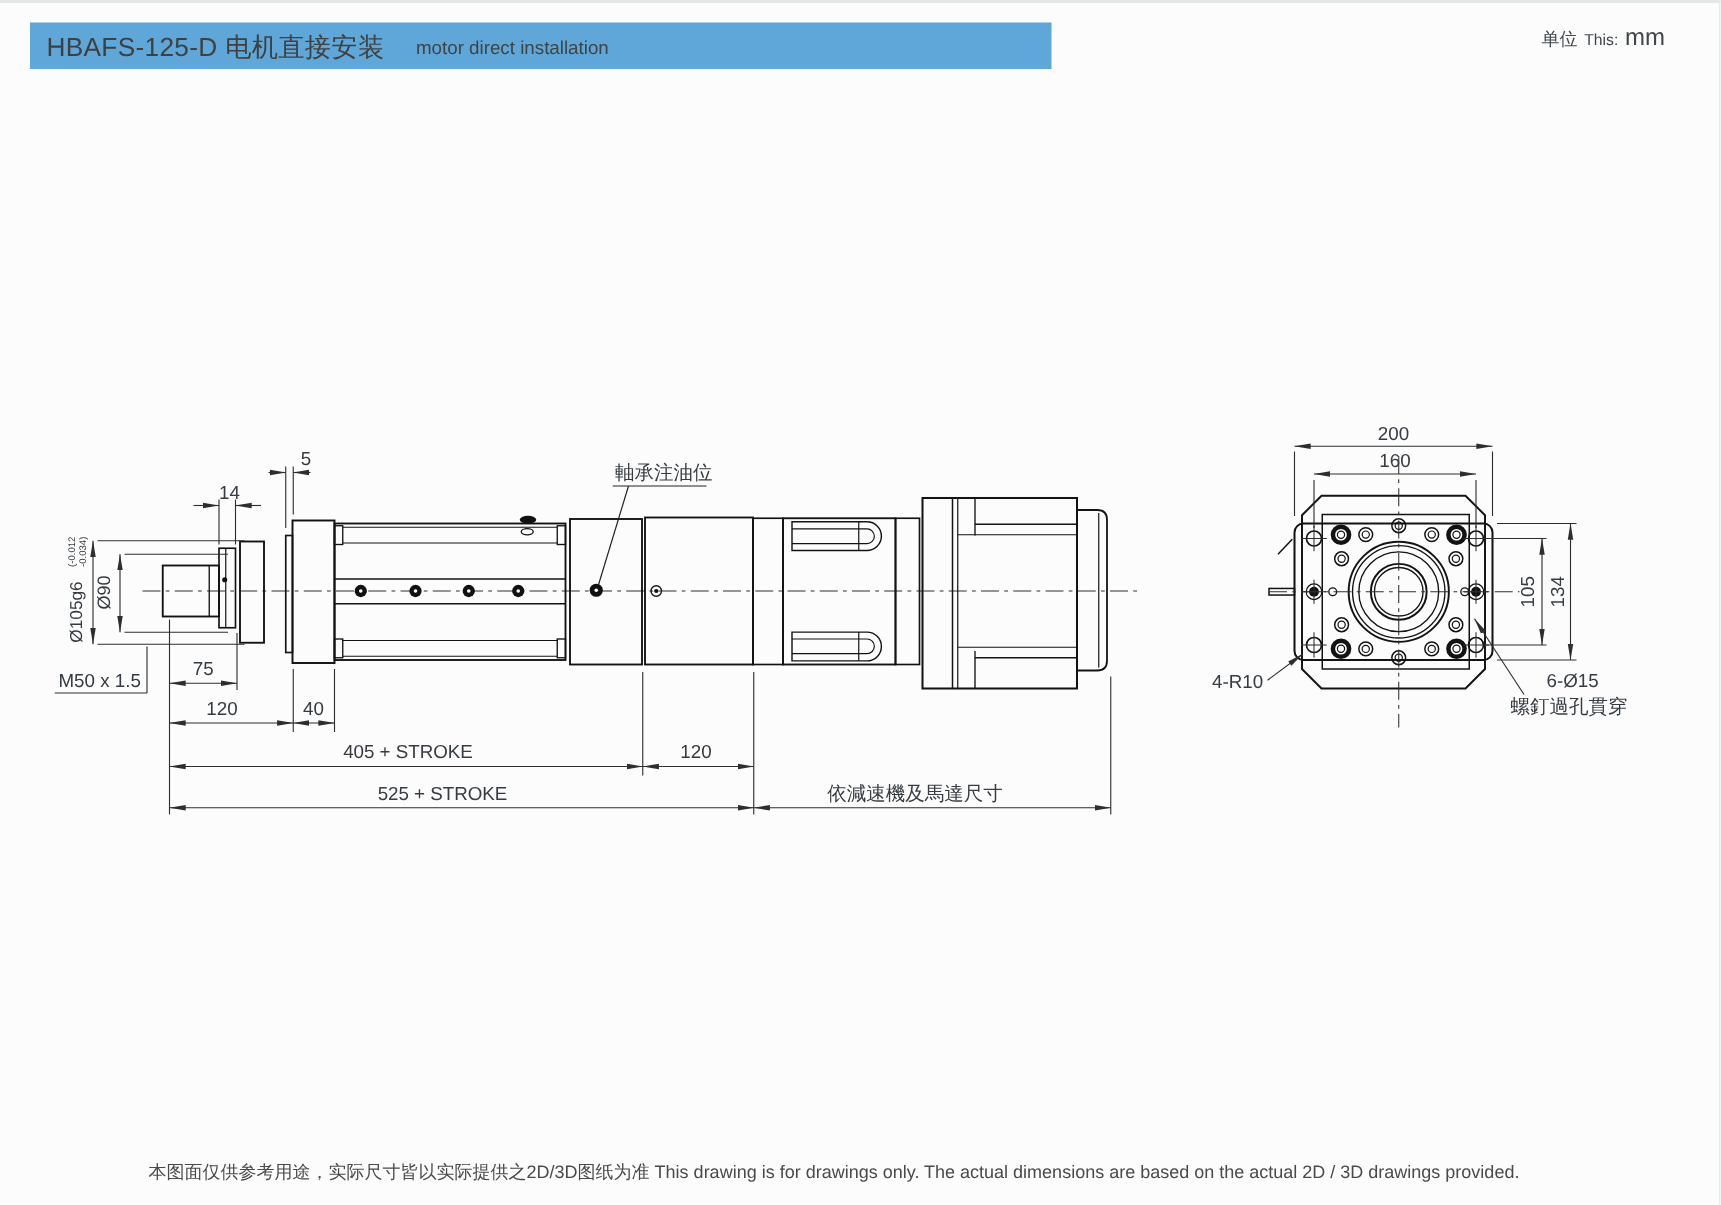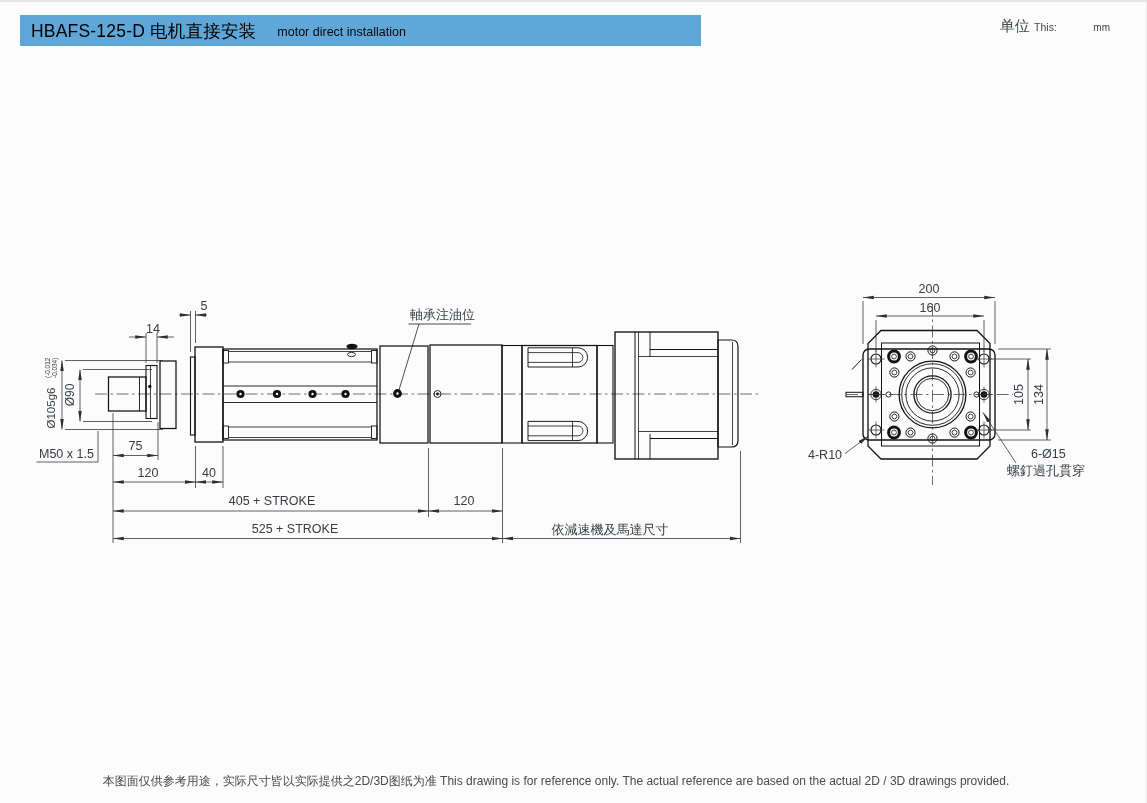--- a/index.html
+++ b/index.html
@@ -8,31 +8,31 @@
     width:1147px;height:803px;
     background:#fbfcfb;
     border-top:2px solid #e3e7e7;
     border-right:1px solid #e9ebeb;
     box-sizing:border-box;
     font-family:"Liberation Sans","DejaVu Sans",sans-serif;
     overflow:hidden;
   }
   .header-bar{
     position:absolute;left:20px;top:13px;width:681px;height:31px;
-    color:#000000;display:flex;align-items:center;padding-left:11px;box-sizing:border-box;
+    color:#404040;display:flex;align-items:center;padding-left:11px;box-sizing:border-box;
     white-space:nowrap;
   }
   .header-bar .t-main{font-size:17.5px;letter-spacing:.2px;}
   .header-bar .t-en{font-size:12.5px;margin-left:21px;opacity:.97;padding-top:3px;}
   .unit-label{
     position:absolute;top:15px;right:36px;color:#42474c;white-space:nowrap;
   }
-  .unit-label .u-zh{font-size:15px;margin-top:17px;}
+  .unit-label .u-zh{font-size:12px;margin-top:17px;}
   .unit-label .u-en{font-size:10.5px;}
-  .unit-label .u-val{font-size:10px;margin-left:32px;}
+  .unit-label .u-val{font-size:16px;}
   svg.drawing{position:absolute;left:0;top:0;}
   .footer-note{
     position:absolute;left:0;bottom:13px;width:100%;
     text-align:center;padding-right:34px;box-sizing:border-box;
     font-size:12px;color:#4a4a4a;white-space:nowrap;
   }
   text{font-family:"Liberation Sans","DejaVu Sans",sans-serif;fill:#373c42;}
   .dim{font-size:12.5px;}
   .dimcjk{font-size:13px;}
   .ol{stroke:#131313;fill:none;}
@@ -341,15 +341,15 @@
       <g>
         <text class="dim" x="1031" y="456">6-Ø15</text>
         <text class="dimcjk" x="1007" y="473">螺釘過孔貫穿</text>
         <line class="dm" x1="1016" y1="461" x2="983" y2="410.5" marker-end="url(#ah)"></line>
       </g>
     </g>
   </svg>
 
   <div class="footer-note">
     <span>本图面仅供参考用途，实际尺寸皆以实际提供之2D/3D图纸为准</span>
-    <span>This drawing is for reference only. The actual reference are based on the actual 2D / 3D drawings provided.</span>
+    <span>This drawing is for drawings only. The actual dimensions are based on the actual 2D / 3D drawings provided.</span>
   </div>
 </div>
 
 </body></html>

